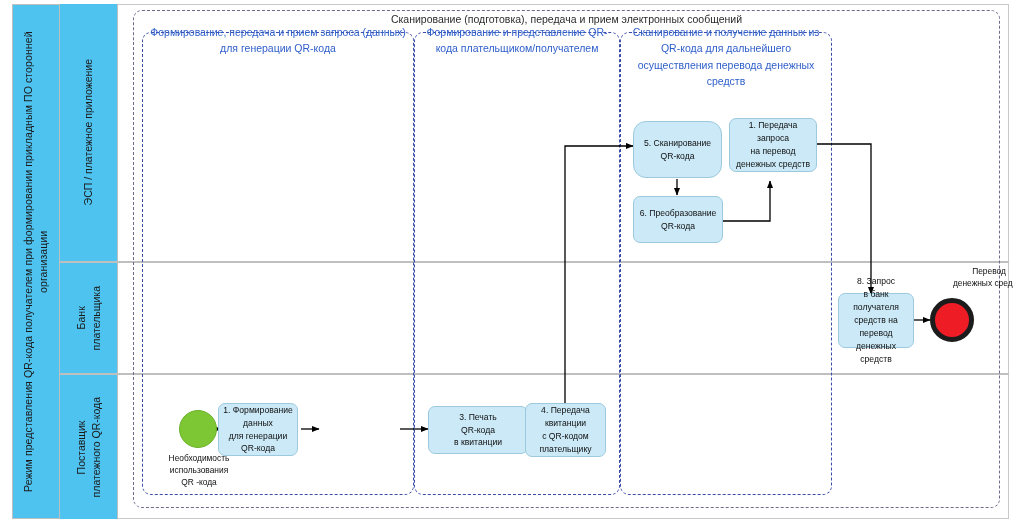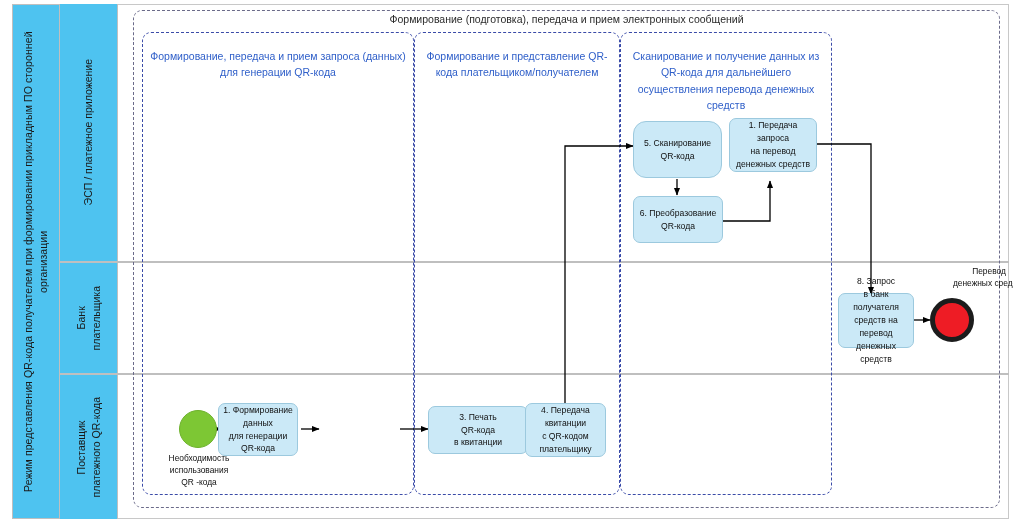--- a/index.html
+++ b/index.html
@@ -111,21 +111,21 @@
   .subphase {
     position: absolute;
     border: 1.6px dashed #3b4ba8;
     border-radius: 9px;
     box-sizing: border-box;
     top: 32px;
     height: 463px;
   }
   .subphase-label {
     position: absolute;
-    top: 48px;
+    top: 24px;
     text-align: center;
     font-size: 10.5px;
     color: #2f5fc9;
     line-height: 1.55;
   }
   #sub1 { left: 142px; width: 272px; }
   #sub2 { left: 414px; width: 206px; }
   #sub3 { left: 620px; width: 212px; }
   #sub1-label { left: 148px; width: 260px; }
   #sub2-label { left: 418px; width: 198px; }
@@ -209,21 +209,21 @@
     </div>
   </div>
   <div class="lane" id="lane-prov">
     <div class="lane-label">
       <span>Поставщик
 платежного QR-кода</span>
     </div>
   </div>
 
   <div class="phase-outer"></div>
-  <div class="phase-outer-label">Формирование (подготовка), передача и прием электронных сообщений</div>
+  <div class="phase-outer-label">Сканирование (подготовка), передача и прием электронных сообщений</div>
 
   <div class="subphase" id="sub1"></div>
   <div class="subphase" id="sub2"></div>
   <div class="subphase" id="sub3"></div>
   <div class="subphase-label" id="sub1-label">Формирование, передача и прием запроса
 (данных) для генерации QR-кода</div>
   <div class="subphase-label" id="sub3-label">Сканирование и получение данных
 из QR-кода для дальнейшего
 осуществления перевода денежных
 средств</div>

